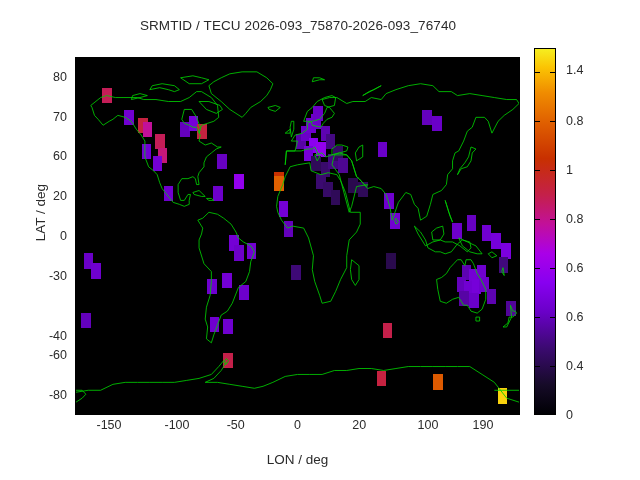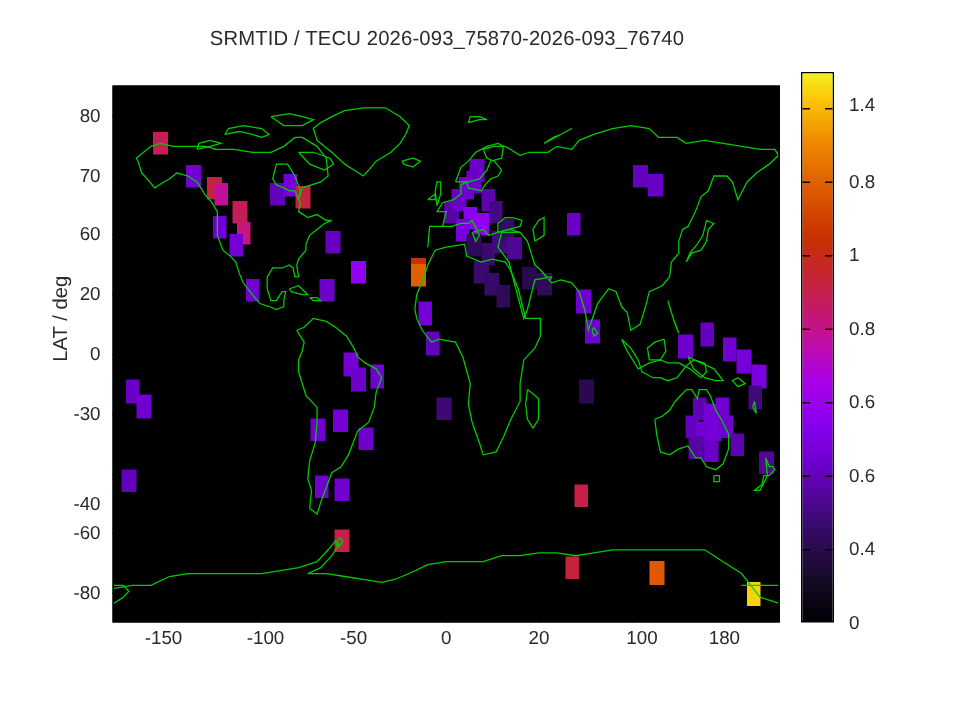--- a/index.html
+++ b/index.html
@@ -289,40 +289,41 @@
         <polyline points="192.00,12.00 198.00,11.00 202.00,11.00 198.00,10.00 193.00,10.00 192.00,12.00" fill="none" stroke="#00cc00" stroke-width="0.85" vector-effect="non-scaling-stroke"></polyline>
         <polyline points="233.00,19.00 238.00,17.00 242.00,16.00 248.00,14.00 242.00,16.00 236.00,18.00 233.00,19.00" fill="none" stroke="#00cc00" stroke-width="0.85" vector-effect="non-scaling-stroke"></polyline>
         <polyline points="338.00,98.00 342.00,100.00 338.00,101.00 335.00,99.00 338.00,98.00" fill="none" stroke="#00cc00" stroke-width="0.85" vector-effect="non-scaling-stroke"></polyline>
         <polyline points="346.00,108.00 348.00,110.00 347.00,106.00 346.00,108.00" fill="none" stroke="#00cc00" stroke-width="0.85" vector-effect="non-scaling-stroke"></polyline>
       </svg>
   </div>
 
   <div id="tick-holder-x"></div>
   <div id="ytick-holder"></div>
 
+  <div id="xlabel">LON / deg</div>
   <div id="ylabel">LAT / deg</div>
 
   <div id="colorbar-axes">
     <div id="colorbar-gradient" style="background: linear-gradient(rgb(246, 238, 32) 0%, rgb(251, 196, 3) 5%, rgb(240, 140, 0) 12%, rgb(224, 96, 0) 20%, rgb(200, 48, 0) 30%, rgb(196, 32, 74) 40%, rgb(194, 16, 154) 48%, rgb(170, 0, 232) 56%, rgb(136, 0, 240) 64%, rgb(106, 0, 200) 72%, rgb(59, 10, 112) 82%, rgb(22, 11, 40) 92%, rgb(0, 0, 4) 100%);"></div>
   </div>
   <div id="cb-labels"></div>
 
 <div class="tick-x" style="left: 109px;">-150</div>
     <div class="tickmark-x" style="left: 112.083px;"></div>
     <div class="tick-x" style="left: 177px;">-100</div>
     <div class="tickmark-x" style="left: 173.889px;"></div>
     <div class="tick-x" style="left: 235.694px;">-50</div>
     <div class="tickmark-x" style="left: 235.694px;"></div>
     <div class="tick-x" style="left: 297.5px;">0</div>
     <div class="tickmark-x" style="left: 297.5px;"></div>
     <div class="tick-x" style="left: 359.306px;">20</div>
     <div class="tickmark-x" style="left: 359.306px;"></div>
     <div class="tick-x" style="left: 428px;">100</div>
     <div class="tickmark-x" style="left: 421.111px;"></div>
-    <div class="tick-x" style="left: 482.917px;">180</div>
+    <div class="tick-x" style="left: 482.917px;">190</div>
     <div class="tickmark-x" style="left: 482.917px;"></div>
     <div class="tick-y" style="top: 76.8889px; right: 573px; position: absolute;">80</div>
     <div class="tickmark-y" style="top: 76.8889px;"></div>
     <div class="tick-y" style="top: 116.667px; right: 573px; position: absolute;">70</div>
     <div class="tickmark-y" style="top: 116.667px;"></div>
     <div class="tick-y" style="top: 156.444px; right: 573px; position: absolute;">60</div>
     <div class="tickmark-y" style="top: 156.444px;"></div>
     <div class="tick-y" style="top: 196.222px; right: 573px; position: absolute;">20</div>
     <div class="tickmark-y" style="top: 196.222px;"></div>
     <div class="tick-y" style="top: 236px; right: 573px; position: absolute;">0</div>

